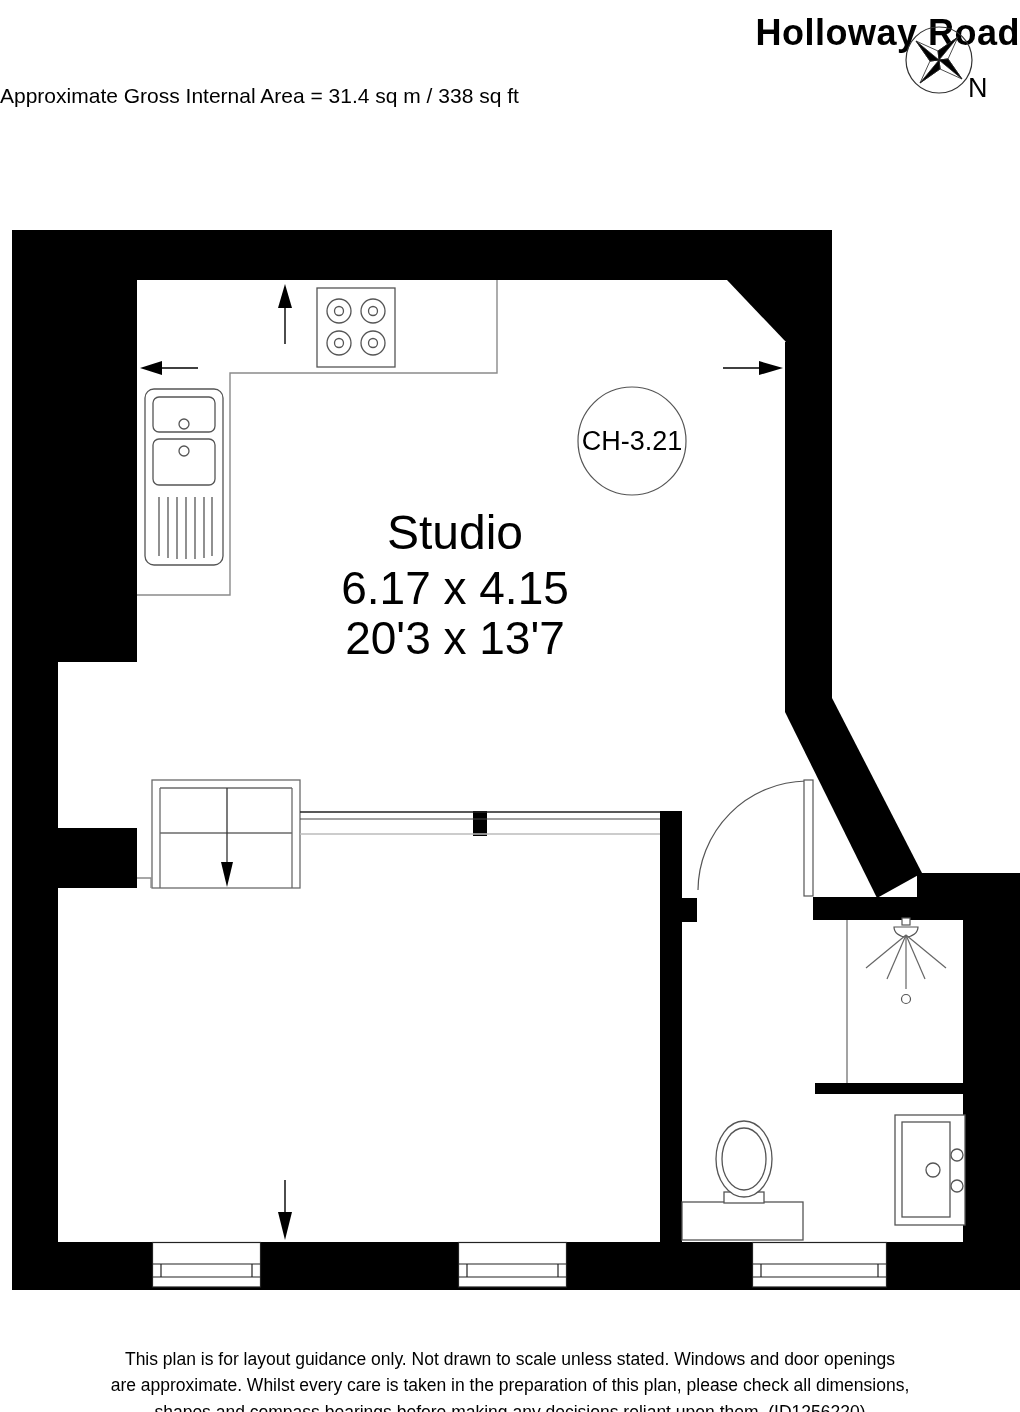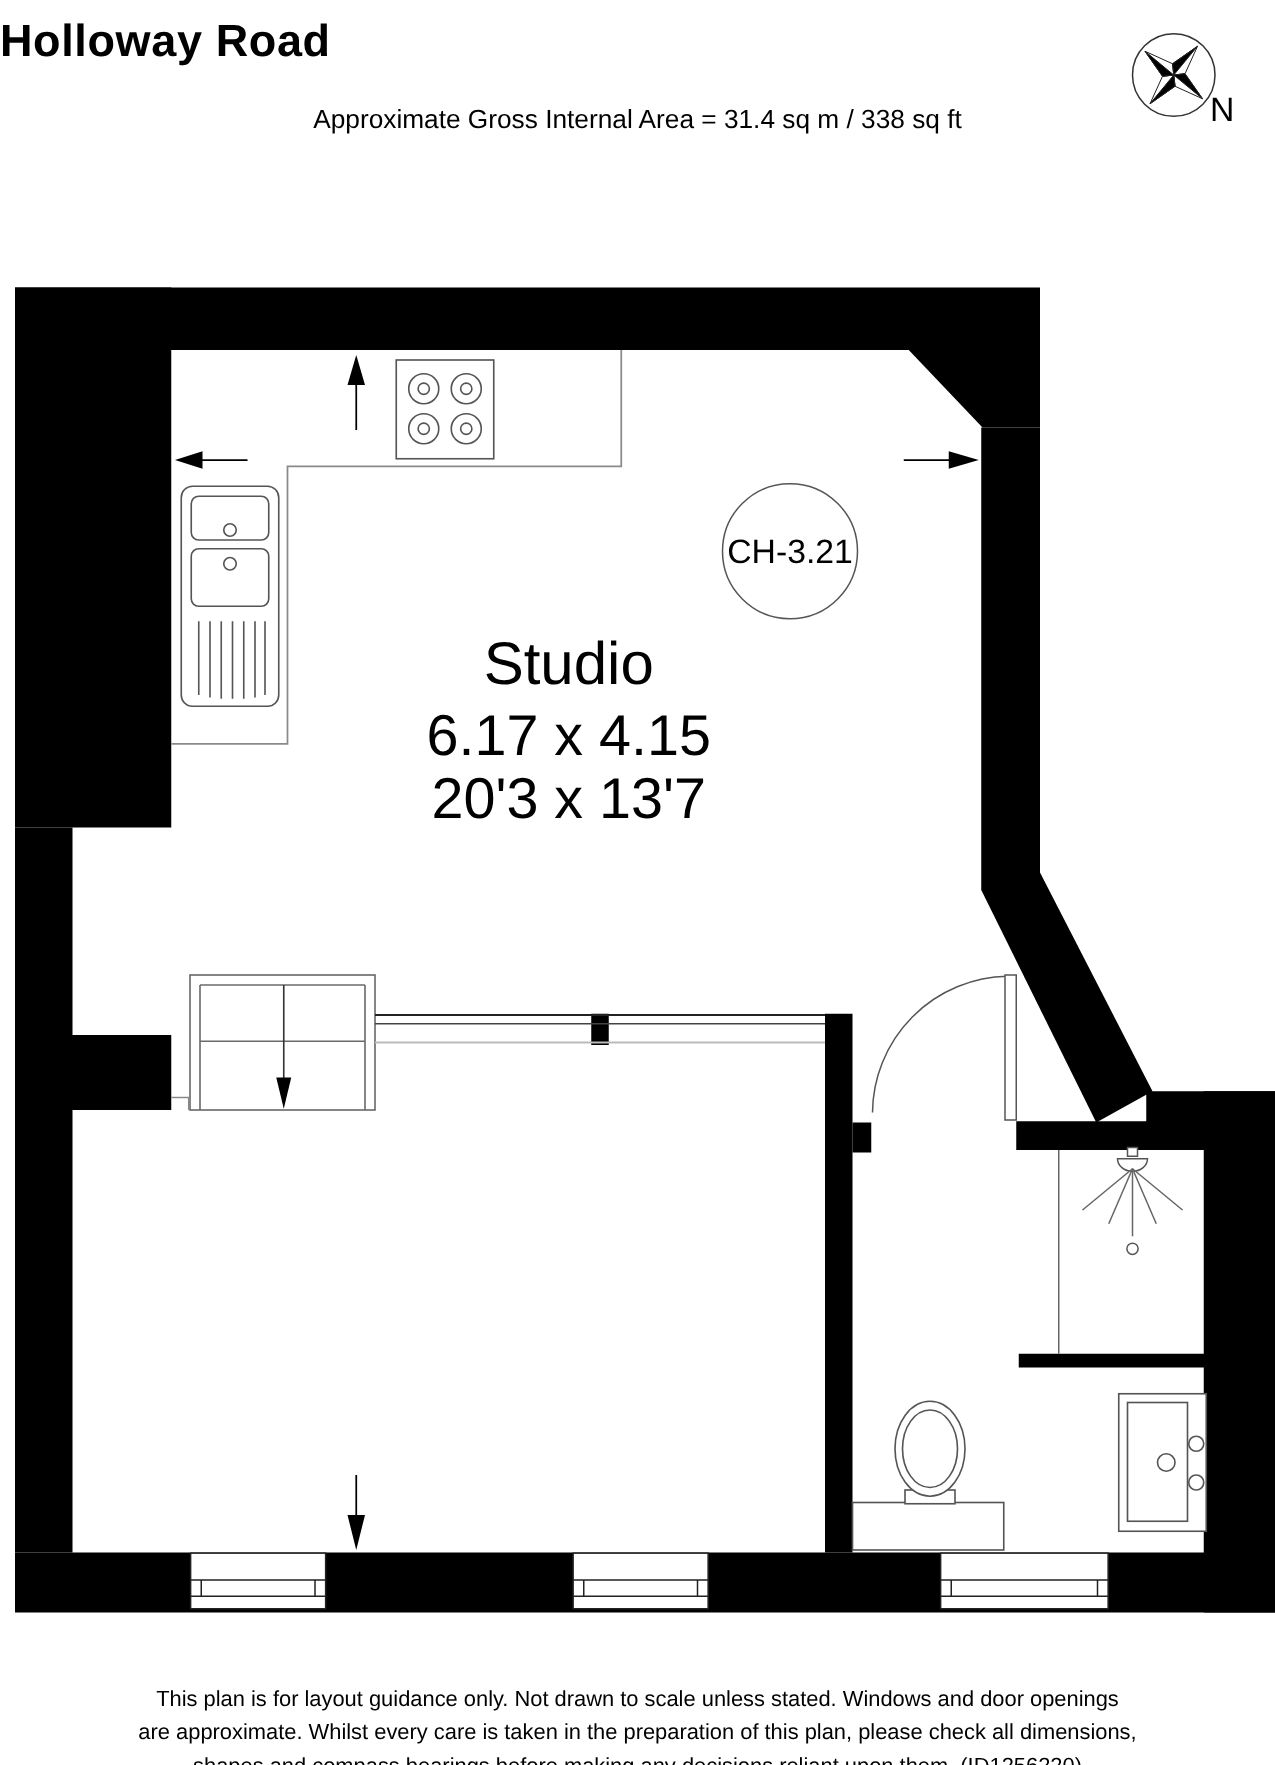--- a/index.html
+++ b/index.html
@@ -1,25 +1,25 @@
 <!DOCTYPE html>
 <html><head>
 <meta charset="utf-8">
 <style>
   html,body{margin:0;padding:0;background:#ffffff;}
   body{
     width:1020px;height:1412px;position:relative;overflow:hidden;
     font-family:"Liberation Sans", sans-serif;color:#000;
   }
   .title{
-    position:absolute;top:12px;left:0;width:1020px;text-align:left;
+    position:absolute;top:12px;left:0;width:1020px;text-align:right;
     font-size:36px;font-weight:bold;letter-spacing:0.5px;
   }
   .subtitle{
-    position:absolute;top:84px;left:0;width:1020px;text-align:center;
+    position:absolute;top:84px;left:0;width:1020px;
     font-size:21px;
   }
   .plan-svg{position:absolute;top:0;left:0;}
   .disclaimer{
     position:absolute;top:1326px;left:110px;width:800px;text-align:center;
     font-size:17.5px;line-height:1.5;margin-top:20px;
   }
   svg text{font-family:"Liberation Sans", sans-serif;fill:#000;}
   .room-name{font-size:48px;}
   .room-dims{font-size:46px;}

